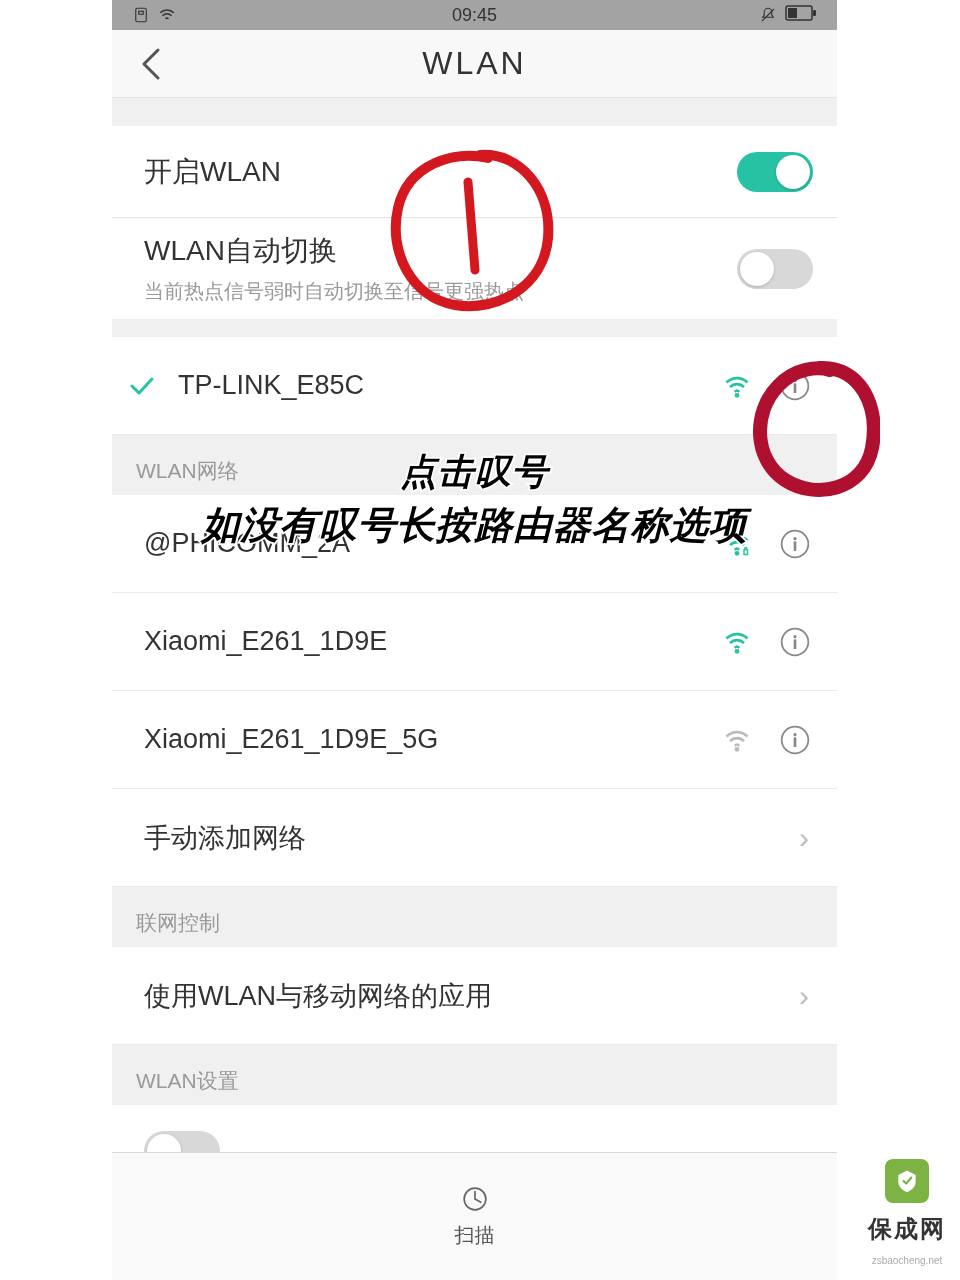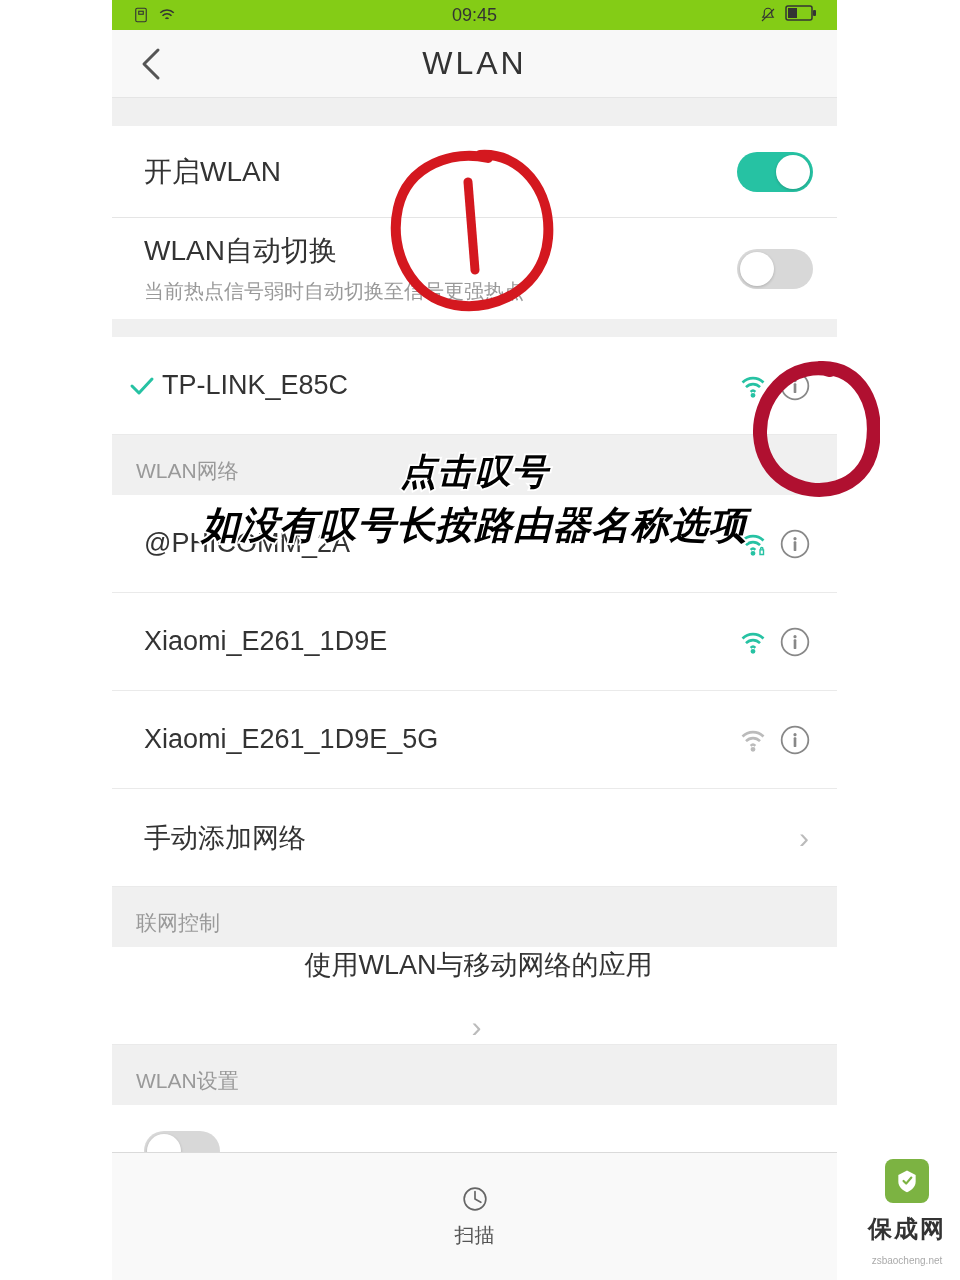--- a/index.html
+++ b/index.html
@@ -1,36 +1,36 @@
 <!DOCTYPE html>
 <html><head>
 <meta charset="utf-8">
 <style>
 * { margin:0; padding:0; box-sizing:border-box; -webkit-font-smoothing:antialiased; }
 body { width:960px; height:1280px; font-family:"PingFang SC","Microsoft YaHei",-apple-system,sans-serif; background:#fff; position:relative; overflow:hidden; }
 .frame { position:absolute; left:112px; top:0; width:725px; height:1280px; background:#f0f0f0; }
-.statusbar { height:30px; background:#84cc16; display:flex; align-items:center; justify-content:space-between; padding:0 20px; font-size:16px; color:#333; }
+.statusbar { height:30px; background:#a3a3a3; display:flex; align-items:center; justify-content:space-between; padding:0 20px; font-size:16px; color:#333; }
 .status-left,.status-right { display:flex; gap:8px; align-items:center; }
 .status-center { position:absolute; left:50%; transform:translateX(-50%); font-size:18px; }
 .icon-box { width:18px; height:18px; display:inline-flex; align-items:center; justify-content:center; }
 .navbar { height:68px; background:#f8f8f8; border-bottom:1px solid #e5e5e5; display:flex; align-items:center; justify-content:center; position:relative; }
 .navbar .back { position:absolute; left:20px; top:14px; width:40px; height:40px; }
 .navbar .title { font-size:32px; color:#333; letter-spacing:3px; }
 .section-gap { height:28px; background:#f0f0f0; }
 .row { background:#fff; padding:0 24px 0 32px; min-height:92px; display:flex; align-items:center; justify-content:space-between; border-bottom:1px solid #e5e5e5; position:relative; }
 .row:last-child { border-bottom:none; }
 .row .label-area { display:flex; flex-direction:column; gap:2px; flex:1; padding:14px 0; }
 .row .lbl { font-size:28px; color:#333; }
 .row .sub { font-size:20px; color:#999; margin-top:6px;}
 .toggle { width:76px; height:40px; border-radius:20px; position:relative; transition:background .2s; }
 .toggle .knob { position:absolute; width:34px; height:34px; background:#fff; border-radius:50%; top:3px; box-shadow:0 1px 3px rgba(0,0,0,.2); }
 .toggle.on { background:#26c2a3; } .toggle.on .knob { right:3px; }
 .toggle.off { background:#d8d8d8; } .toggle.off .knob { left:3px; }
 .sect-header { padding:22px 24px 10px 24px; font-size:21px; color:#999; background:#f0f0f0; }
-.net-row { background:#fff; padding:0 24px 0 24px; height:98px; display:flex; align-items:center; border-bottom:1px solid #eaeaea; }
+.net-row { background:#fff; padding:0 24px 0 24px; height:98px; display:flex; align-items:center; border-bottom:1px solid #eaeaea; gap:16px; }
 .net-row.connected { padding-left:10px; }
 .tick { width:40px; display:flex; justify-content:center; }
 .net-name { flex:1; font-size:27px; color:#333; padding-left:8px; }
 .net-row.connected .net-name { padding-left:0; }
 .wifi-icon { width:32px; height:32px; display:flex; align-items:center; justify-content:center; }
 .info-btn { width:36px; height:36px; display:flex; align-items:center; justify-content:center; margin-left:8px; }
 .chevron { font-size:30px; color:#bbb; padding-right:4px; }
 .bottom-bar { position:absolute; bottom:0; left:0; right:0; height:128px; background:#f9f9f9; border-top:1px solid #dadada; display:flex; flex-direction:column; align-items:center; justify-content:center; gap:4px; }
 .bottom-bar .blabel { font-size:20px; color:#555; }
 .anno-circle1 { position:absolute; left:380px; top:140px; width:180px; height:180px; pointer-events:none; }
@@ -196,21 +196,21 @@
       </div>
     </div>
 
   <div class="net-row" style="padding-left:32px;">
     <span class="net-name" style="padding-left:0;">手动添加网络</span>
     <span class="chevron">›</span>
   </div>
 
   <div class="sect-header">联网控制</div>
 
-  <div class="net-row" style="padding-left:32px;flex-direction:column;">
+  <div class="net-row" style="padding-left:32px;">
     <span class="net-name" style="padding-left:0;">使用WLAN与移动网络的应用</span>
     <span class="chevron">›</span>
   </div>
 
   <div class="sect-header">WLAN设置</div>
 
   <div class="row" style="border-bottom:none;">
     <div class="toggle off">
         <div class="knob"></div>
       </div>

